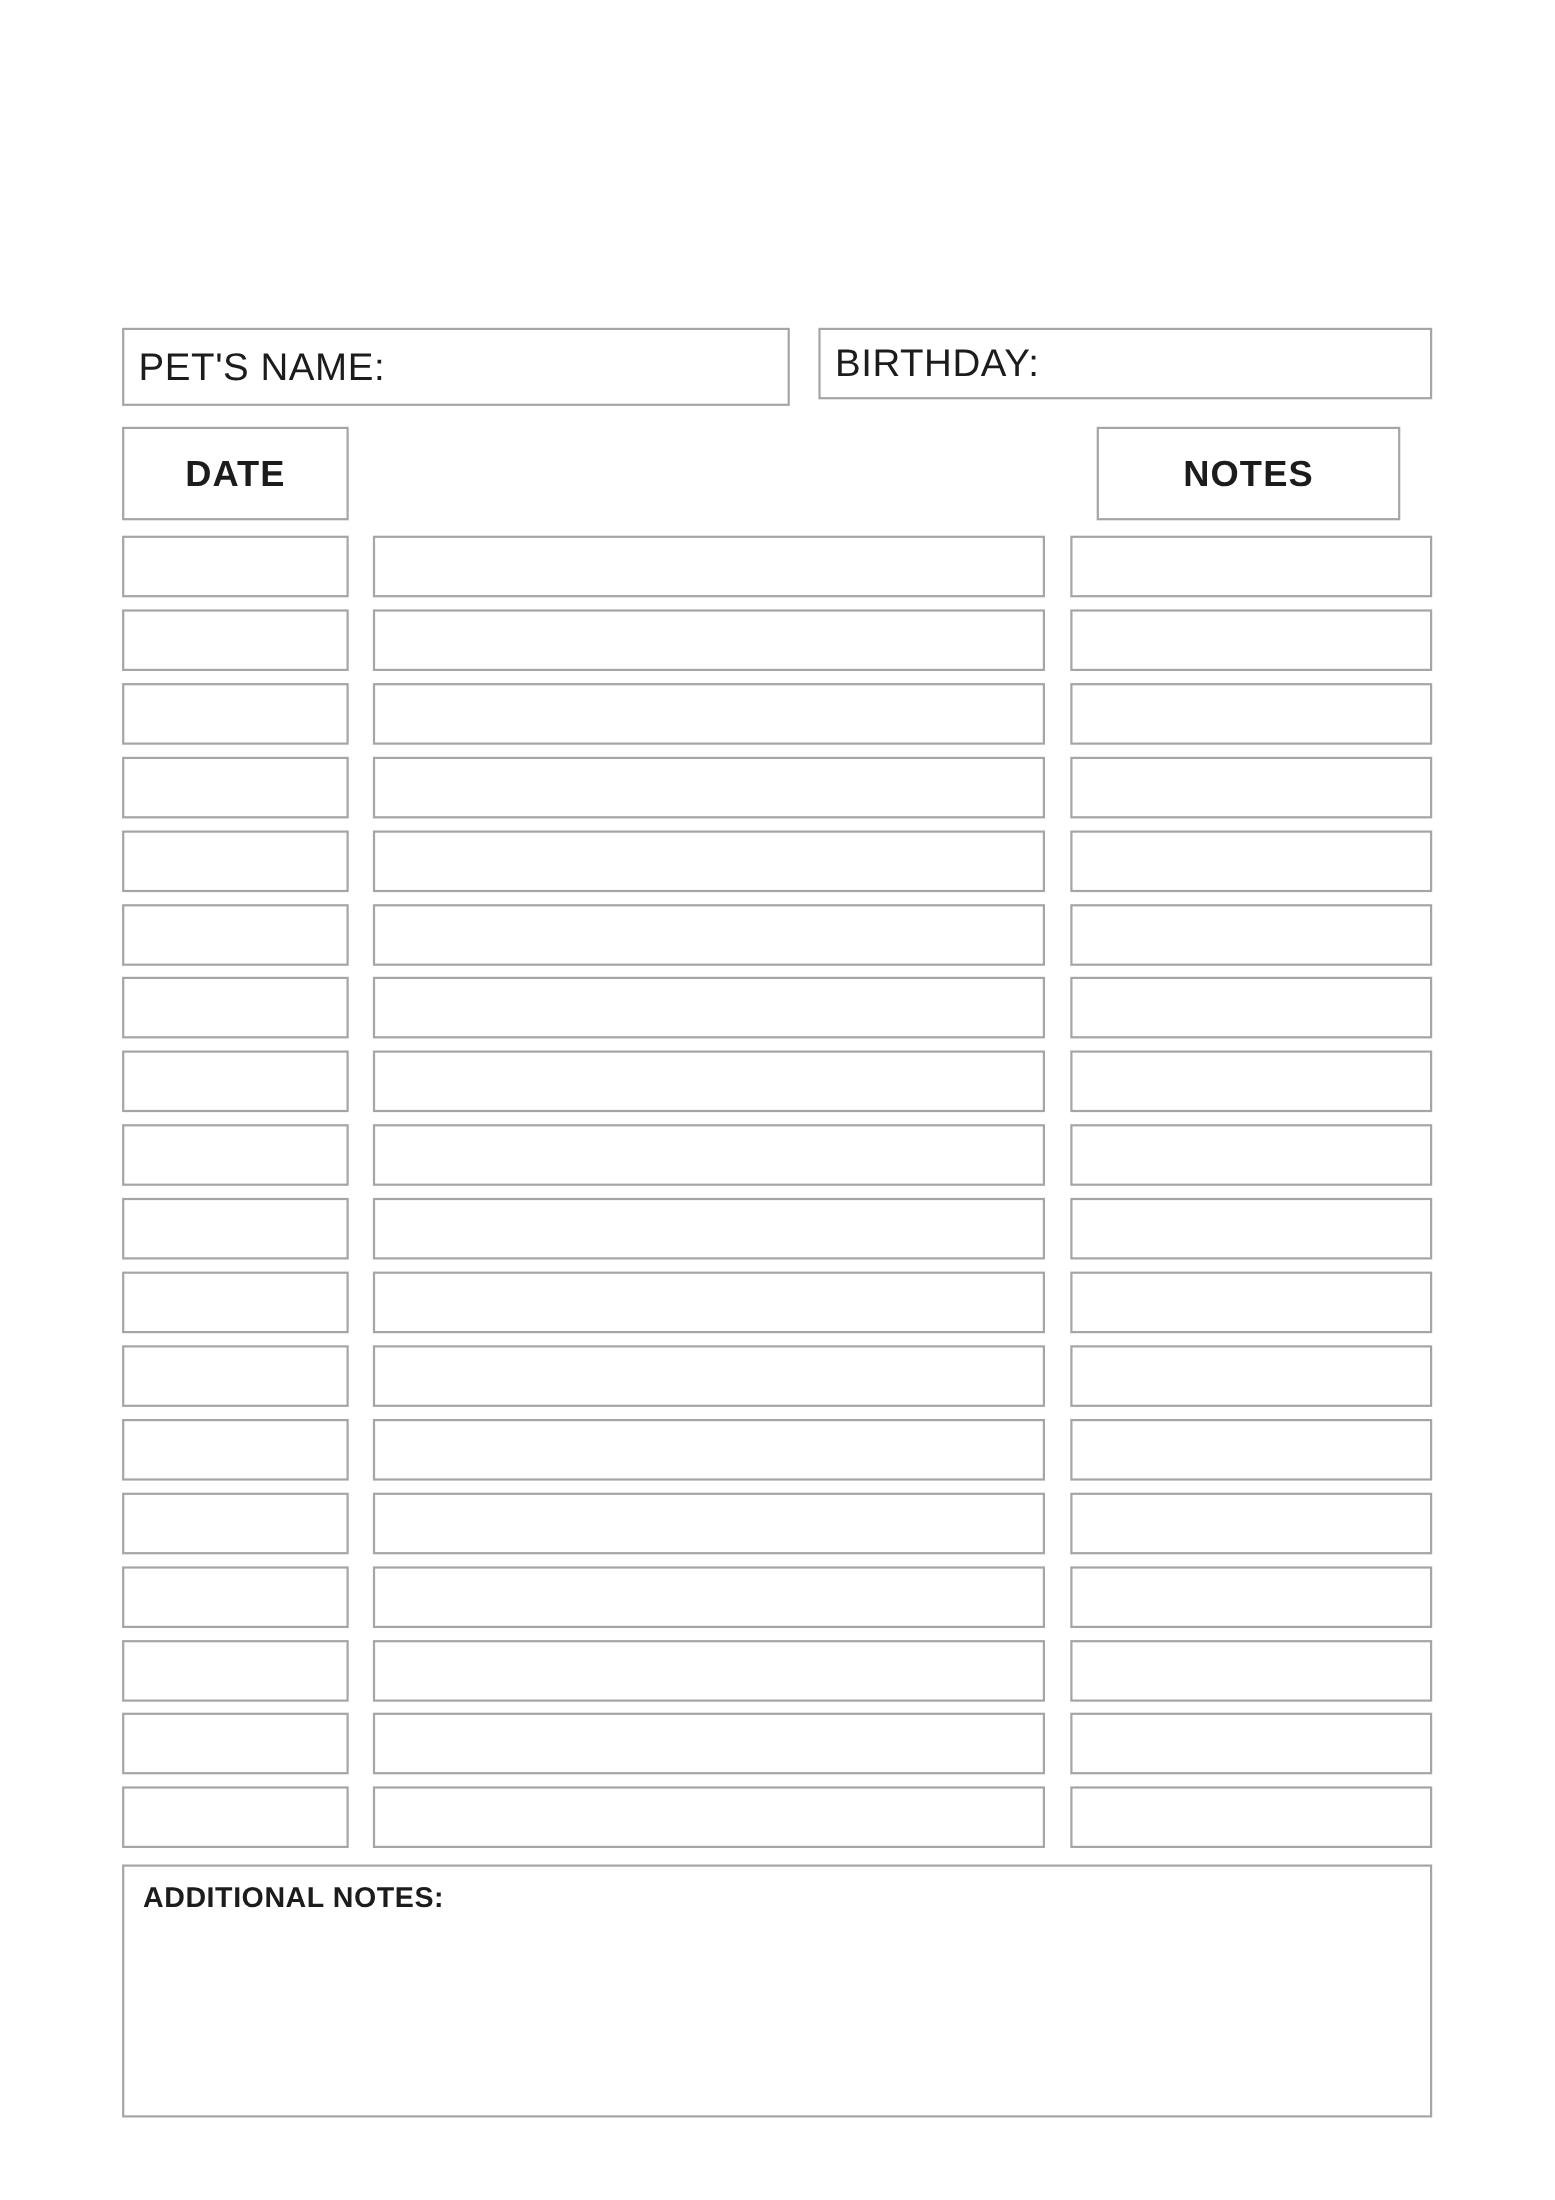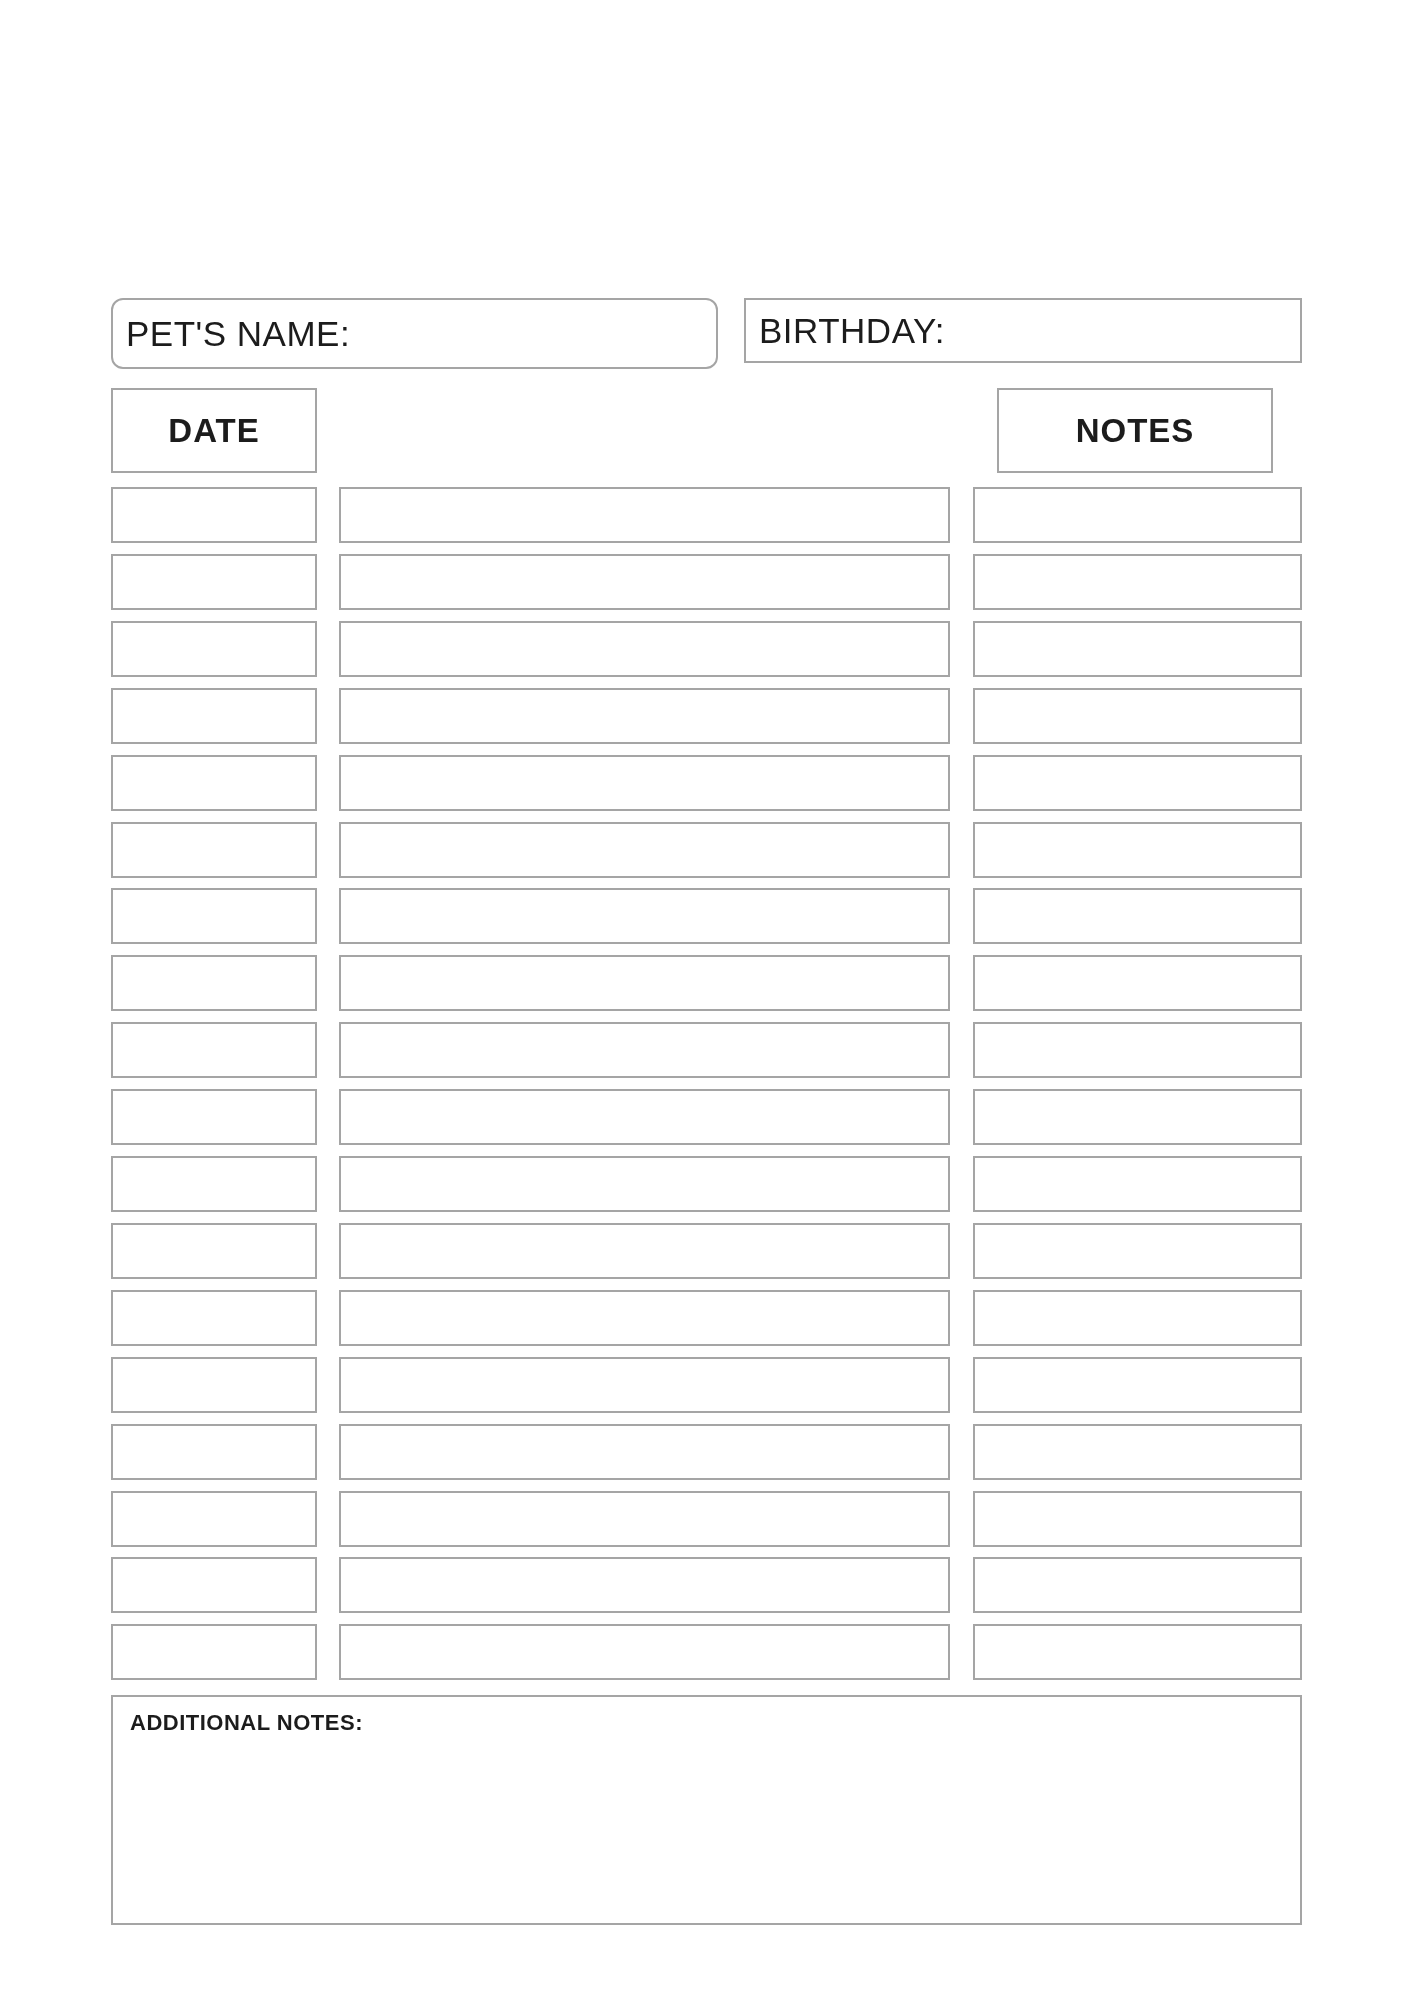--- a/index.html
+++ b/index.html
@@ -52,21 +52,21 @@
     display: flex;
     align-items: center;
     padding-left: 13px;
   }
   .field-label {
     font-size: 35px;
     font-weight: 400;
     color: var(--text);
     letter-spacing: 0.5px;
   }
-  .name-box     { left: 111px; top: 298px; width: 607px; height: 71px; border-radius: 12px; }
+  .name-box     { left: 111px; top: 298px; width: 607px; height: 71px; }
   .birthday-box { left: 744px; top: 298px; width: 558px; height: 65px; }
 
   
   .header-cell {
     top: 388px;
     height: 85px;
     display: flex;
     align-items: center;
     justify-content: center;
   }
@@ -91,21 +91,21 @@
 
   
   .notes-box {
     left: 111px;
     top: 1695px;
     width: 1191px;
     height: 230px;
     padding: 13px 0 0 17px;
   }
   .notes-label {
-    font-size: 22px;
+    font-size: 26px;
     font-weight: 700;
     letter-spacing: 0.5px;
     color: var(--text);
   }
 </style>
 </head>
 <body>
 
 <div class="page">
 

